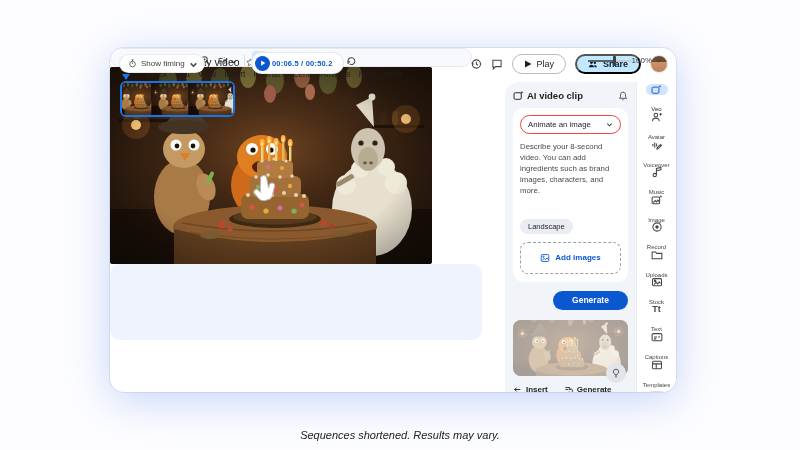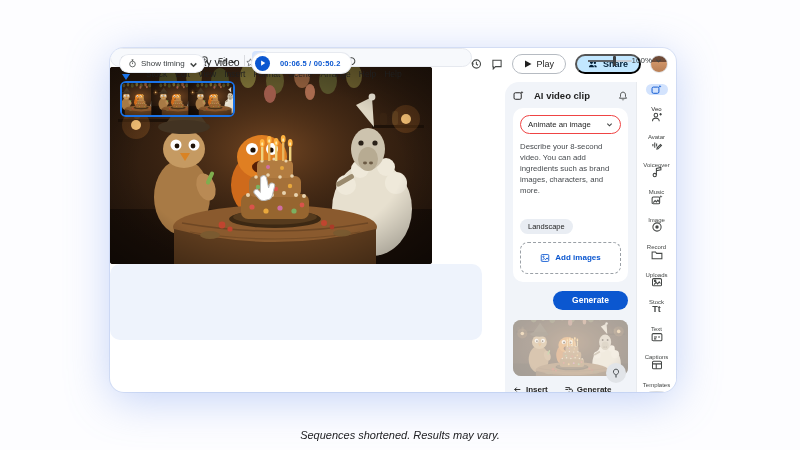--- a/index.html
+++ b/index.html
@@ -40,38 +40,38 @@
   .tb-sel { background:#d3e3fd; border-radius:4px; padding:2px; color:#0b57d0; width:15px; height:15px; }
 
   
   #canvas { left:40px; top:65px; width:322px; height:197px; border-radius:3px; overflow:hidden; background:#1a0f08; }
   #canvas svg { display:block; width:100%; height:100%; }
 
   
   #bottom { left:18px; top:264px; width:372px; height:76px; background:#eef3fc; border-radius:10px; }
   #timing-btn { position:absolute; left:10px; top:7px; height:17px; background:#fff; border-radius:9px; display:flex; align-items:center; gap:4px; padding:0 8px; font-size:8px; color:#3c4043; box-shadow:0 0 0 1px #e7eaf0; }
   #timing-btn svg { width:9px; height:9px; color:#444746; }
-  #time-pill { position:absolute; left:142px; top:5px; height:20px; background:#fff; border-radius:11px; display:flex; align-items:center; gap:10px; padding:2px 10px 2px 3px; box-shadow:0 0 0 1px #e7eaf0; }
+  #time-pill { position:absolute; left:142px; top:5px; height:20px; background:#fff; border-radius:11px; display:flex; align-items:center; gap:2px; padding:2px 10px 2px 3px; box-shadow:0 0 0 1px #e7eaf0; }
   #play-circle { width:15px; height:15px; border-radius:50%; background:#0b57d0; display:flex; align-items:center; justify-content:center; }
   #play-circle svg { width:6px; height:6px; }
   #time-text { font-size:7.5px; font-weight:bold; color:#0b57d0; letter-spacing:.2px; }
   #zoom-ctl { position:absolute; right:14px; top:8px; display:flex; align-items:center; gap:0;padding-left:36px; }
   #zoom-track { position:relative; width:44px; height:2px; background:#c7cbd2; border-radius:1px; }
   #zoom-fill { position:absolute; left:0; top:0; width:60%; height:2px; background:#5f6368; }
   #zoom-handle { position:absolute; left:58%; top:-4px; width:2.5px; height:10px; background:#3c4043; border-radius:1px; }
   #zoom-label { font-size:8px; color:#3c4043; display:flex; gap:3px; align-items:center; }
   #playhead { position:absolute; left:12px; top:26px; width:0; height:0; border-left:4.5px solid transparent; border-right:4.5px solid transparent; border-top:6px solid #1a73e8; }
   #strip { position:absolute; left:10px; top:33px; width:115px; height:36px; border:2px solid #1a73e8; border-radius:6px; background:#20150c; overflow:hidden; display:flex; }
   #strip svg { width:33.4%; height:100%; display:block; }
   #add-scene { position:absolute; right:12px; top:40px; width:22px; height:22px; border-radius:6px; background:#d7e6fd; display:flex; align-items:center; justify-content:center; color:#174ea6; }
   #add-scene svg { width:9px; height:9px; }
 
   
   #panel { left:395px; top:34px; width:131px; height:310px; background:#f1f4f9; border-radius:14px 0 0 0; padding:8px; }
-  #panel-hdr { display:flex; align-items:center; gap:10px; }
+  #panel-hdr { display:flex; align-items:center; gap:3px; }
   #panel-hdr .p-ic { width:11px; height:11px; color:#1f1f1f; display:inline-flex; }
   #panel-title { font-size:9.5px; font-weight:bold; color:#1f1f1f; flex:1; }
   #bell { width:10px; height:10px; color:#444746; display:inline-flex; }
   #card { margin-top:7px; background:#fff; border-radius:10px; padding:7px 7px 8px; }
   #mode-select { display:flex; align-items:center; justify-content:space-between; border:1px solid #ef4444; border-radius:12px; height:19px; padding:0 7px; font-size:7.8px; color:#1f1f1f; background:#fff; }
   #prompt-text { margin-top:8px; font-size:7.8px; line-height:1.4; color:#474b4f; }
   #aspect-chip { display:inline-block; margin-top:22px; background:#e9edf3; border-radius:10px; padding:3px 8px; font-size:7.5px; color:#1f1f1f; }
   #add-image { margin-top:8px; border:1px dashed #9aa0a6; border-radius:8px; height:32px; display:flex; align-items:center; justify-content:center; gap:5px; color:#0b57d0; font-size:8px; font-weight:bold; }
   #add-image svg { width:10px; height:10px; }
   #generate-btn { margin-top:9px; height:19px; border-radius:10px; background:#0b57d0; color:#fff; font-size:8.5px; font-weight:bold; display:flex; align-items:center; justify-content:center;margin-left:40px; }

